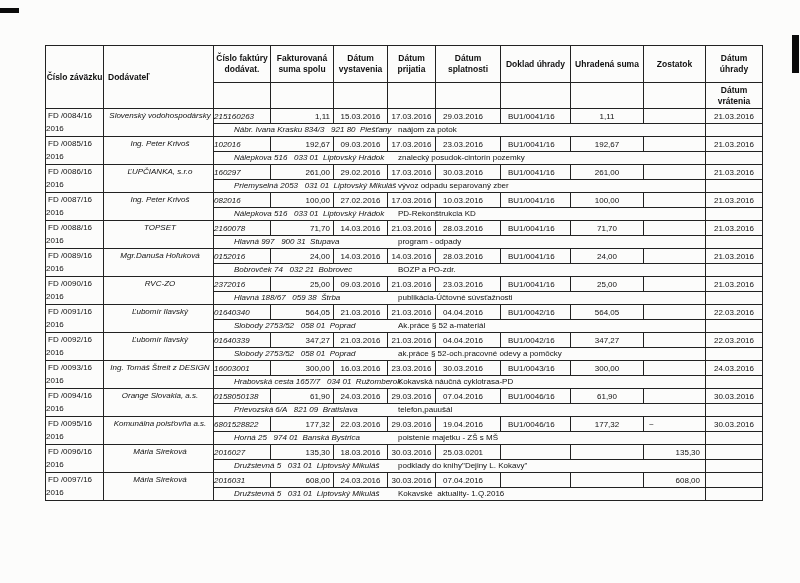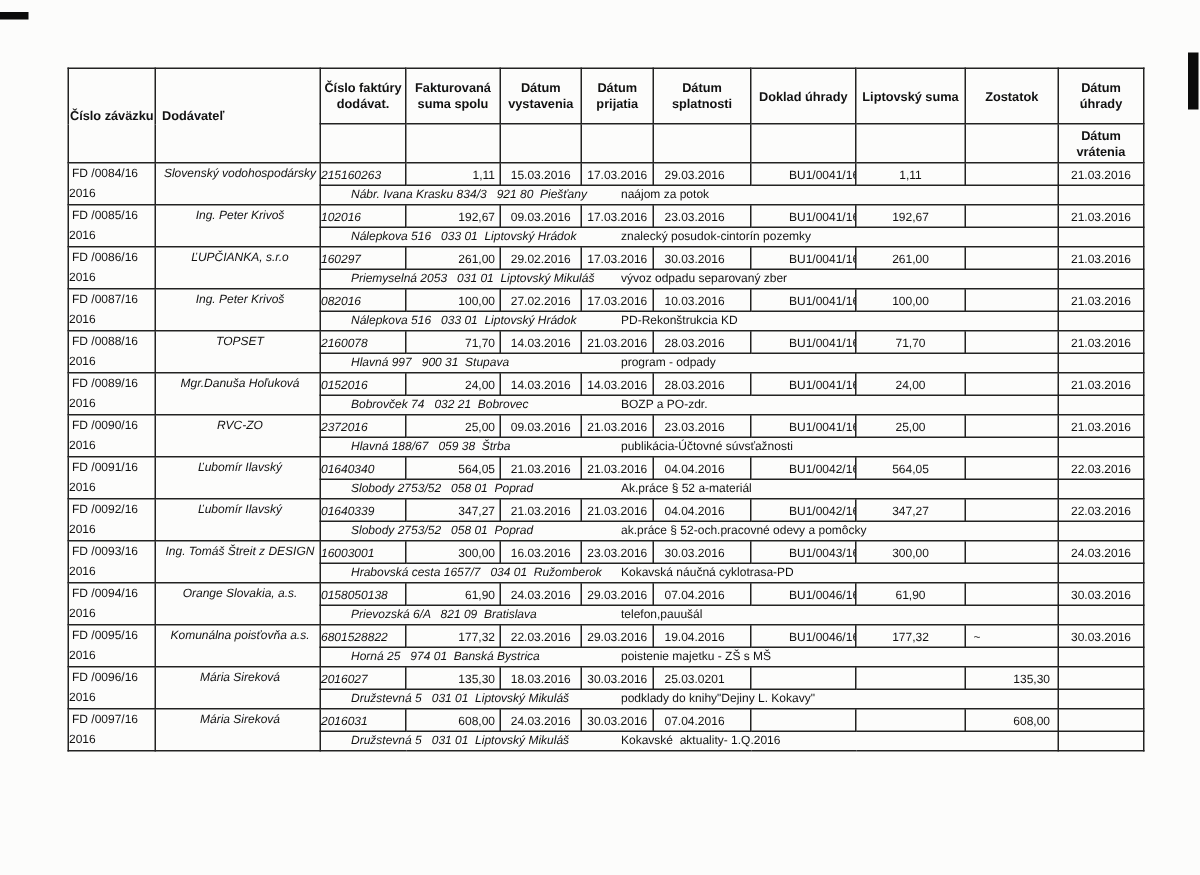--- a/index.html
+++ b/index.html
@@ -41,29 +41,29 @@
   tr.rb td { height:12px; font-size:8px; line-height:11px; }
 
   td.c1 { text-align:left; vertical-align:top; }
   td.c1 .z1 { padding-left:2px; height:14px; line-height:14px; }
   td.c1 .z2 { text-align:left; height:12px; line-height:12px; }
   td.c2 { text-align:center; padding-left:3px; vertical-align:top;font-style:italic; }
   td.c3 { text-align:left;font-style:italic; }
   td.c4 { text-align:right; padding-right:3px; }
   td.c5, td.c6 { text-align:center; }
   td.c7 { text-align:left; padding-left:7px; }
-  td.c8 { text-align:left; padding-left:25px; }
+  td.c8 { text-align:left; padding-left:7px; }
   td.c9 { text-align:center; }
   td.c10 { text-align:right; padding-right:5px; }
   td.c10.mark { text-align:left; padding-left:5px; }
   td.c11 { text-align:center; }
 
   td.sub { position:relative; }
   td.sub .addr { position:absolute; left:20px; top:0; white-space:pre;font-style:italic; }
-  td.sub .desc { position:absolute; left:200px; top:0; white-space:pre; }
+  td.sub .desc { position:absolute; left:184px; top:0; white-space:pre; }
 </style>
 </head>
 <body>
 
 <div class="page">
   <div class="artifact artifact-tl"></div>
   <div class="artifact artifact-tr"></div>
 
   <table class="invoice-table">
     <colgroup>
@@ -82,21 +82,21 @@
     <thead>
       <tr class="h1">
         <th rowspan="2">Číslo záväzku</th>
         <th rowspan="2" class="hdr-dodavatel">Dodávateľ</th>
         <th>Číslo faktúry dodávat.</th>
         <th>Fakturovaná suma spolu</th>
         <th>Dátum vystavenia</th>
         <th>Dátum prijatia</th>
         <th>Dátum splatnosti</th>
         <th>Doklad úhrady</th>
-        <th>Liptovský suma</th>
+        <th>Uhradená suma</th>
         <th>Zostatok</th>
         <th>Dátum úhrady</th>
       </tr>
       <tr class="h2">
         <td></td>
         <td></td>
         <td></td>
         <td></td>
         <td></td>
         <td></td>

